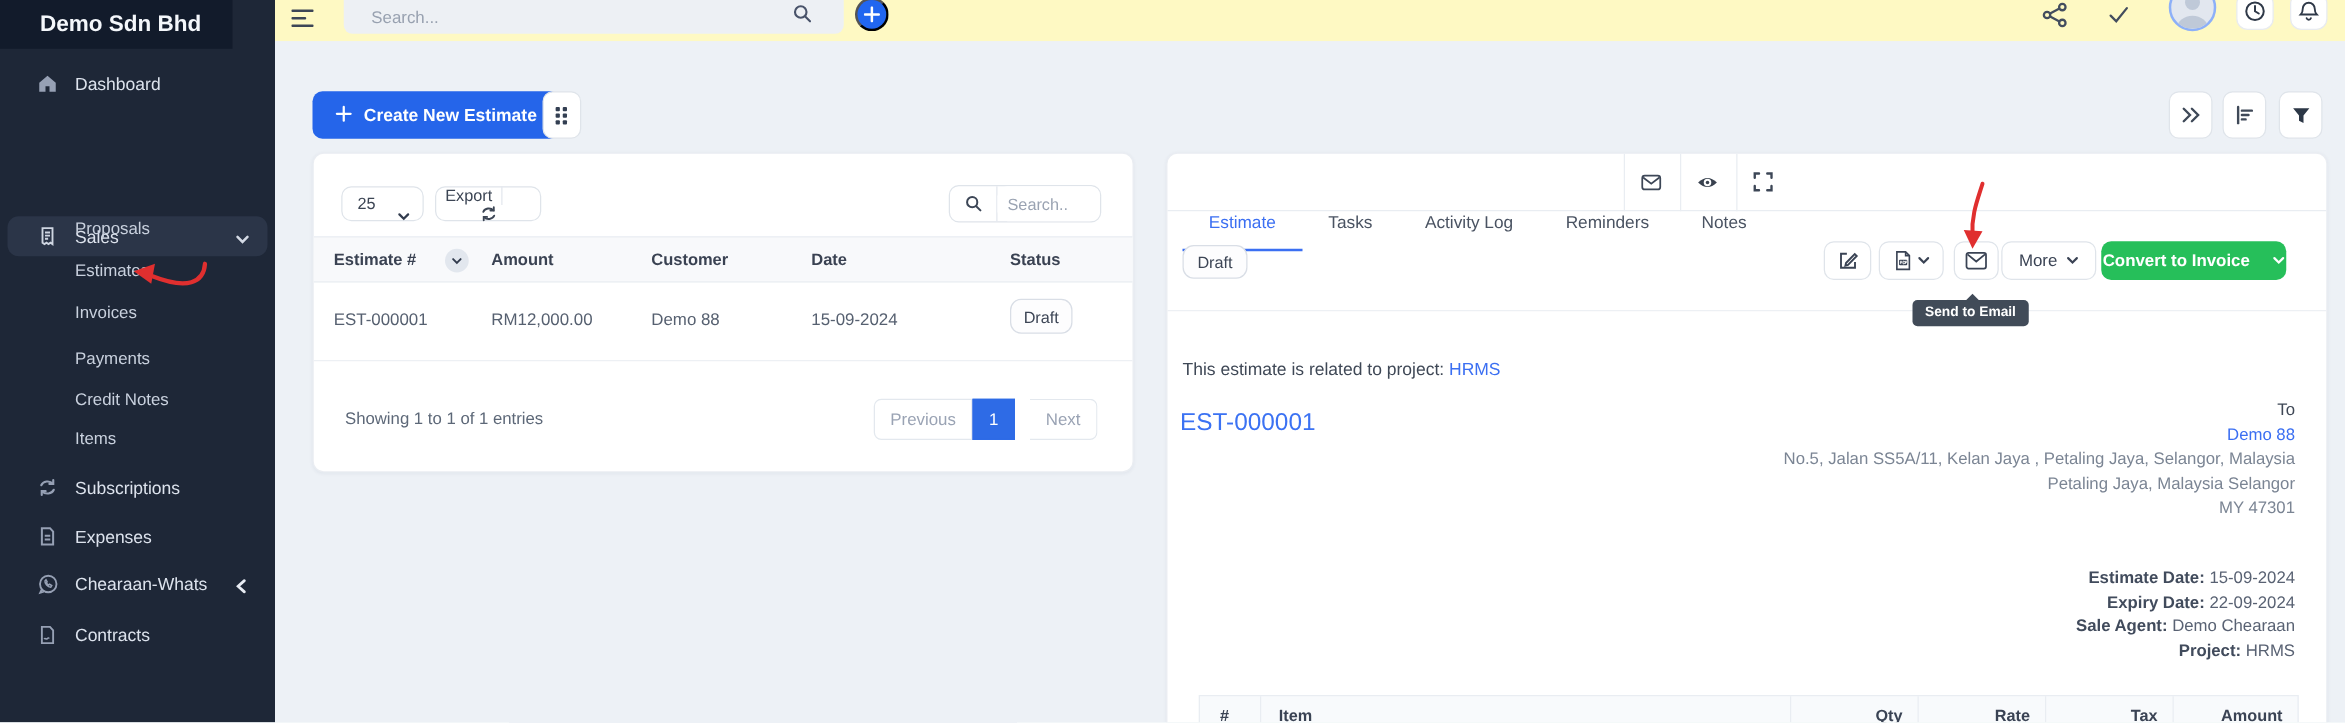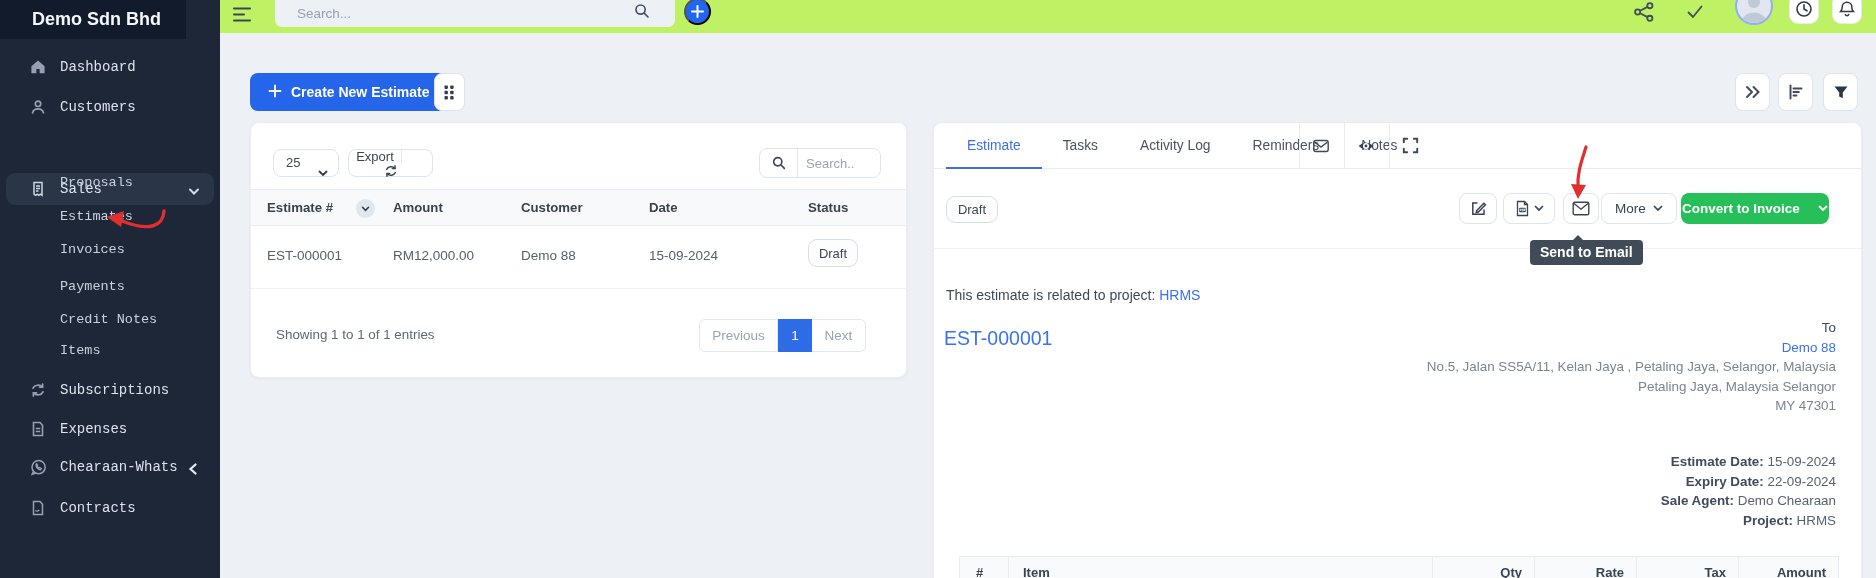--- a/index.html
+++ b/index.html
@@ -2,32 +2,32 @@
 <html><head>
 <meta charset="utf-8">
 <style>
   * { margin:0; padding:0; box-sizing:border-box; }
   body { font-family:"Liberation Sans", sans-serif; }
   .page { position:relative; width:1876px; height:578px; background:#edf1f6; overflow:hidden; font-family:"Liberation Sans", sans-serif; }
 
   
   .sidebar { position:absolute; left:0; top:0; width:220px; height:578px; background:#1e2737; }
   .brand { position:absolute; left:0; top:0; width:186px; height:39px; background:#121b2b; color:#f4f7fb; font-size:18px; font-weight:700; line-height:39px; padding-left:32px; white-space:nowrap; }
-  .nav-item { position:absolute; left:0; width:220px; height:30px; cursor:pointer;font-family:Liberation Mono, monospace; }
+  .nav-item { position:absolute; left:0; width:220px; height:30px; cursor:pointer; }
   .nav-item .lbl { position:absolute; left:60px; line-height:30px; font-size:14px; color:#dde3ed; white-space:nowrap; }
   .nav-item .ic { position:absolute; left:30px; top:7px; width:16px; height:16px; }
   .nav-sub .lbl { left:60px; font-size:13.5px; color:#c9d1de; }
   .nav-active { left:6px; width:208px; height:32px; background:#2b3548; border-radius:9px;margin-top:44px; }
   .nav-active .lbl { left:54px; line-height:32px; }
   .nav-active .ic { left:24px; top:8px; }
   .chev-right-slot { position:absolute; left:182px; top:11px; width:12px; height:10px; }
   .chev-left-slot { position:absolute; left:188px; top:10px; width:10px; height:12px; }
 
   
-  .topbar { position:absolute; left:220px; top:0; right:0; height:33px; background:#bef264; }
+  .topbar { position:absolute; left:220px; top:0; right:0; height:33px; background:#fef9c3; }
   .menu-ic { position:absolute; left:13px; top:7px; width:18px; height:15px; cursor:pointer; }
   .search-box { position:absolute; left:55px; top:-6px; width:400px; height:33px; background:#edf0f4; border-radius:7px; }
   .search-box input { position:absolute; left:0; top:0; width:100%; height:100%; background:transparent; border:none; outline:none; padding:6px 40px 0 22px; font-size:13.5px; color:#57606f; font-family:"Liberation Sans",sans-serif; }
   .search-box input::placeholder { color:#98a1b0; }
   .search-box .mag { position:absolute; left:358px; top:8px; width:18px; height:18px; cursor:pointer; }
   .plus-btn { position:absolute; left:464px; top:-2px; width:27px; height:27px; border-radius:50%; background:#2166f0; color:#fff; cursor:pointer; display:flex; align-items:center; justify-content:center; }
   .tb-ic { position:absolute; top:1px; width:22px; height:22px; cursor:pointer; }
   .avatar { position:absolute; left:1515px; top:-13px; width:38px; height:38px; border-radius:50%; border:2px solid #8db0f8; background:#e2e7ef; overflow:hidden; cursor:pointer; }
   .tb-btn { position:absolute; top:-6px; width:30px; height:30px; background:#fff; border:1px solid #e8ebf0; border-radius:9px; display:flex; align-items:center; justify-content:center; cursor:pointer; }
 
@@ -56,37 +56,37 @@
   .lc-row { position:absolute; left:0; top:103px; width:655px; height:63px; border-bottom:1px solid #edf0f4; }
   .lc-row .rc { position:absolute; top:22px; font-size:13.5px; color:#566070; }
   .lc-row a, .link { color:#3b6ff2; text-decoration:none; cursor:pointer; }
   .pill { border:1px solid #d9dee6; background:#fdfdfe; border-radius:9px; font-size:13px; color:#3d4656; display:flex; align-items:center; justify-content:center; }
   .row-pill { position:absolute; left:557px; top:13px; width:50px; height:28px; }
   .lc-summary { position:absolute; left:25px; top:204px; font-size:13.4px; color:#5d6878; }
   .pager { position:absolute; left:448px; top:196px; height:33px; display:flex; }
   .pg { height:33px; display:flex; align-items:center; justify-content:center; font-size:13.5px; cursor:pointer; background:#fff; border:1px solid #e3e8ee; color:#9aa3b4; }
   .pg-prev { width:79px; border-radius:6px 0 0 6px; }
   .pg-num { width:34px; background:#2e6be6; border-color:#2e6be6; color:#fff; }
-  .pg-next { width:54px; border-radius:0 6px 6px 0; border-left:none; }
+  .pg-next { width:54px; border-radius:0 6px 6px 0; border-left:none;margin-left:12px; }
 
   
   .detail-card { position:absolute; left:713px; top:89px; width:929px; height:480px; background:#fff; border:1px solid #eaedf2; border-radius:9px 9px 0 0; box-shadow:0 1px 3px rgba(25,39,70,.05); }
   .tabbar { position:absolute; left:0; top:0; width:927px; height:46px; border-bottom:1px solid #e9edf2; display:flex; padding-left:12px; }
-  .tab { height:46px; line-height:46px; padding:0 21px; font-size:13.8px; color:#4a5362; cursor:pointer; white-space:nowrap; }
+  .tab { height:46px; line-height:46px; padding:0 21px; font-size:13.8px; color:#4a5362; cursor:pointer; white-space:nowrap;margin-top:32px; }
   .tab.active { color:#3b6ff2; border-bottom:2px solid #3b6ff2; }
   .tab-sep { position:absolute; top:0; width:1px; height:46px; background:#e9edf2; }
   .tab-ic { position:absolute; top:14px; width:18px; height:18px; cursor:pointer; }
   .draft-badge { position:absolute; left:12px; top:73px; width:52px; height:27px; }
   .act-btn { position:absolute; top:70px; height:31px; }
   .b-edit { left:525px; width:38px; }
   .b-pdf { left:569px; width:52px; gap:4px; }
   .b-mail { left:629px; width:36px; }
   .b-more { left:667px; width:76px; gap:7px; font-size:13.5px; color:#3a4354; }
   .b-convert { left:747px; width:148px; background:#26bf5a; border:none; border-radius:8px; color:#fff; font-size:13.5px; font-weight:700; display:flex; align-items:center; justify-content:center; gap:18px; cursor:pointer; }
-  .tooltip { position:absolute; left:596px; top:117px; background:#414b58; color:#fff; font-size:14px; font-weight:700; padding:4px 10px 5px; border-radius:4px; z-index:5; white-space:nowrap; }
+  .tooltip { position:absolute; left:596px; top:117px; background:#414b58; color:#fff; font-size:11px; font-weight:700; padding:4px 10px 5px; border-radius:4px; z-index:5; white-space:nowrap; }
   .tooltip::before { content:""; position:absolute; left:42px; top:-5px; border-left:6px solid transparent; border-right:6px solid transparent; border-bottom:6px solid #414b58; }
   .dc-divider { position:absolute; left:0; top:125px; width:927px; height:1px; background:#edf0f4; }
   .related { position:absolute; left:12px; top:164px; font-size:14px; color:#3f4856; }
   .est-no { position:absolute; left:10px; top:204px; font-size:19.5px; font-weight:500; color:#3b72f3; }
   .to-block { position:absolute; right:25px; top:195px; text-align:right; font-size:13.4px; line-height:19.5px; color:#7b8594; }
   .to-block .dark { color:#3f4856; }
   .meta-block { position:absolute; right:25px; top:329px; text-align:right; font-size:13.4px; line-height:19.5px; }
   .meta-block b { color:#414b5c; font-weight:700; }
   .meta-block span.v { color:#596273; }
   .items-head { position:absolute; left:25px; top:433px; width:880px; height:34px; display:flex; background:#f8fafc; border:1px solid #e9edf2; }
@@ -106,29 +106,20 @@
 
     <div class="nav-item" style="top:52px">
       <span class="ic">
         <svg width="16" height="16" viewBox="0 0 16 16">
             <path d="M8 1.6 14.6 7.2 V14.3 H9.6 V10 H6.4 V14.3 H1.4 V7.2 Z" fill="#96a0b4"></path>
           </svg>
       </span>
       <span class="lbl">Dashboard</span>
     </div>
 
-    <div class="nav-item" style="top:92px">
-      <span class="ic">
-        <svg width="16" height="16" viewBox="0 0 16 16" fill="none" stroke="#96a0b4" stroke-width="1.7">
-            <circle cx="8" cy="4.8" r="2.7"></circle>
-            <path d="M2.6 13.8 a5.5 4.8 0 0 1 10.8 0" stroke-linecap="round"></path>
-          </svg>
-      </span>
-      <span class="lbl">Customers</span>
-    </div>
 
     <div class="nav-item nav-active" style="top:129px">
       <span class="ic">
         <svg width="16" height="16" viewBox="0 0 16 16" fill="none" stroke="#cfd6e2" stroke-width="1.5">
             <path d="M4 1.5 h8 v12.8 l-1.6-1.1 -1.6 1.1 -1.6-1.1 -1.6 1.1 -1.6-1.1 V1.5z"></path>
             <path d="M6 5 h4 M6 7.5 h4 M6 10 h2.5"></path>
           </svg>
       </span>
       <span class="lbl">Sales</span>
       <span class="chev-right-slot">

